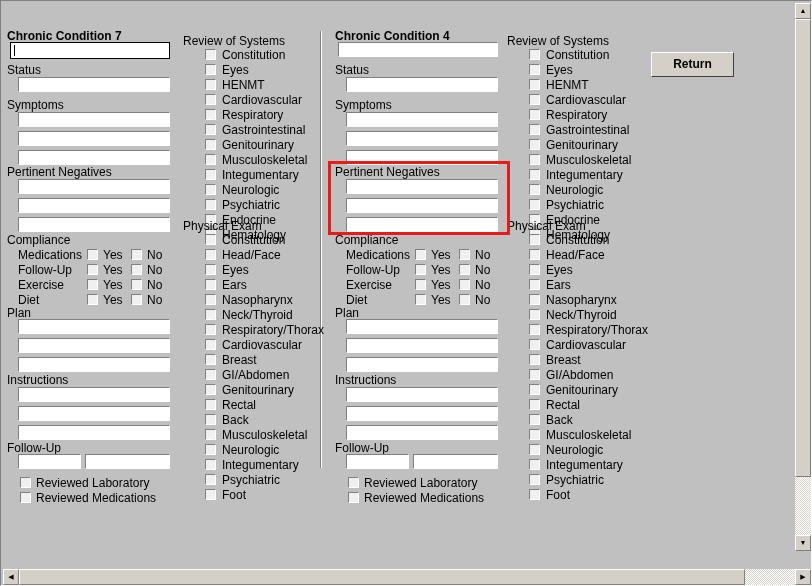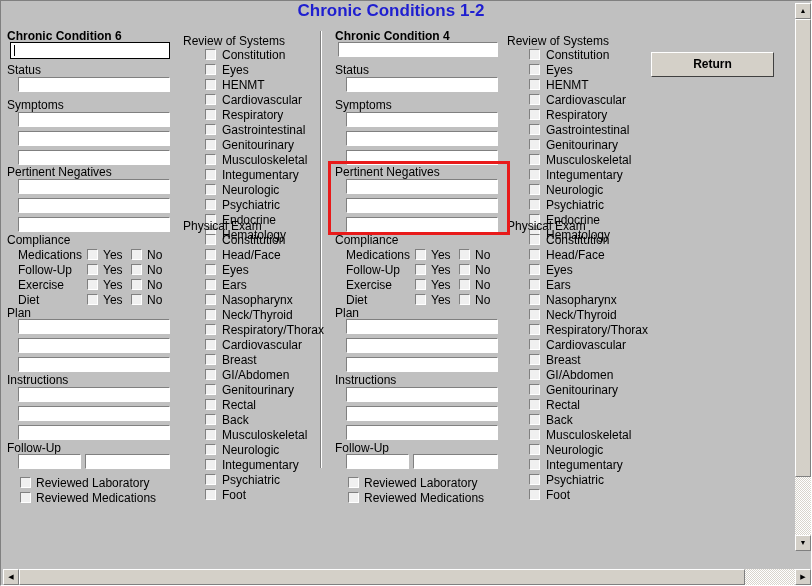--- a/index.html
+++ b/index.html
@@ -133,26 +133,25 @@
     text-align: center;
     color: #000;
   }
   .arrow { display:block; }
 </style>
 </head>
 <body>
 
 <div id="app">
 
-  <div id="title" class="lbl">Chronic Conditions 1-2</div>
 
   <div class="vdiv" style="left:319px; top:30px; height:437px;"></div>
 
   <div id="col1">
-      <div class="lbl bold" style="left: 6px; top: 29px;">Chronic Condition 6</div>
+      <div class="lbl bold" style="left: 6px; top: 29px;">Chronic Condition 7</div>
       <div class="tf focus" style="left: 9px; top: 41px; width: 160px;">
         <span class="caret"></span>
       </div>
       <div class="lbl" style="left: 6px; top: 63px;">Status</div>
       <div class="tf" style="left: 17px; top: 76px; width: 152px;"></div>
       <div class="lbl" style="left: 6px; top: 98px;">Symptoms</div>
       <div class="tf" style="left: 17px; top: 111px; width: 152px;"></div>
       <div class="tf" style="left: 17px; top: 130px; width: 152px;"></div>
       <div class="tf" style="left: 17px; top: 149px; width: 152px;"></div>
       <div class="lbl" style="left: 6px; top: 165px;">Pertinent Negatives</div>
@@ -375,21 +374,21 @@
       <div class="cb" style="left: 528px; top: 443px;"></div>
       <div class="lbl" style="left: 545px; top: 443px;">Neurologic</div>
       <div class="cb" style="left: 528px; top: 458px;"></div>
       <div class="lbl" style="left: 545px; top: 458px;">Integumentary</div>
       <div class="cb" style="left: 528px; top: 473px;"></div>
       <div class="lbl" style="left: 545px; top: 473px;">Psychiatric</div>
       <div class="cb" style="left: 528px; top: 488px;"></div>
       <div class="lbl" style="left: 545px; top: 488px;">Foot</div>
     </div>
 
-  <div class="btn" style="left:650px; top:51px; width:123px; height:25px;">Return</div>
+  <div class="btn" style="left:650px; top:51px; width:83px; height:25px;">Return</div>
 
   <div id="redbox" style="left:327px; top:160px; width:182px; height:74px;"></div>
 
   <div>
     <div class="sb-btn" style="left:794px; top:2px; width:16px; height:16px;">
       <span class="arrow">▲</span>
     </div>
     <div class="sb-track" style="left:794px; top:18px; width:16px; height:532px;"></div>
     <div class="sb-thumb" style="left:794px; top:18px; width:16px; height:458px;"></div>
     <div class="sb-btn" style="left:794px; top:534px; width:16px; height:16px;">

